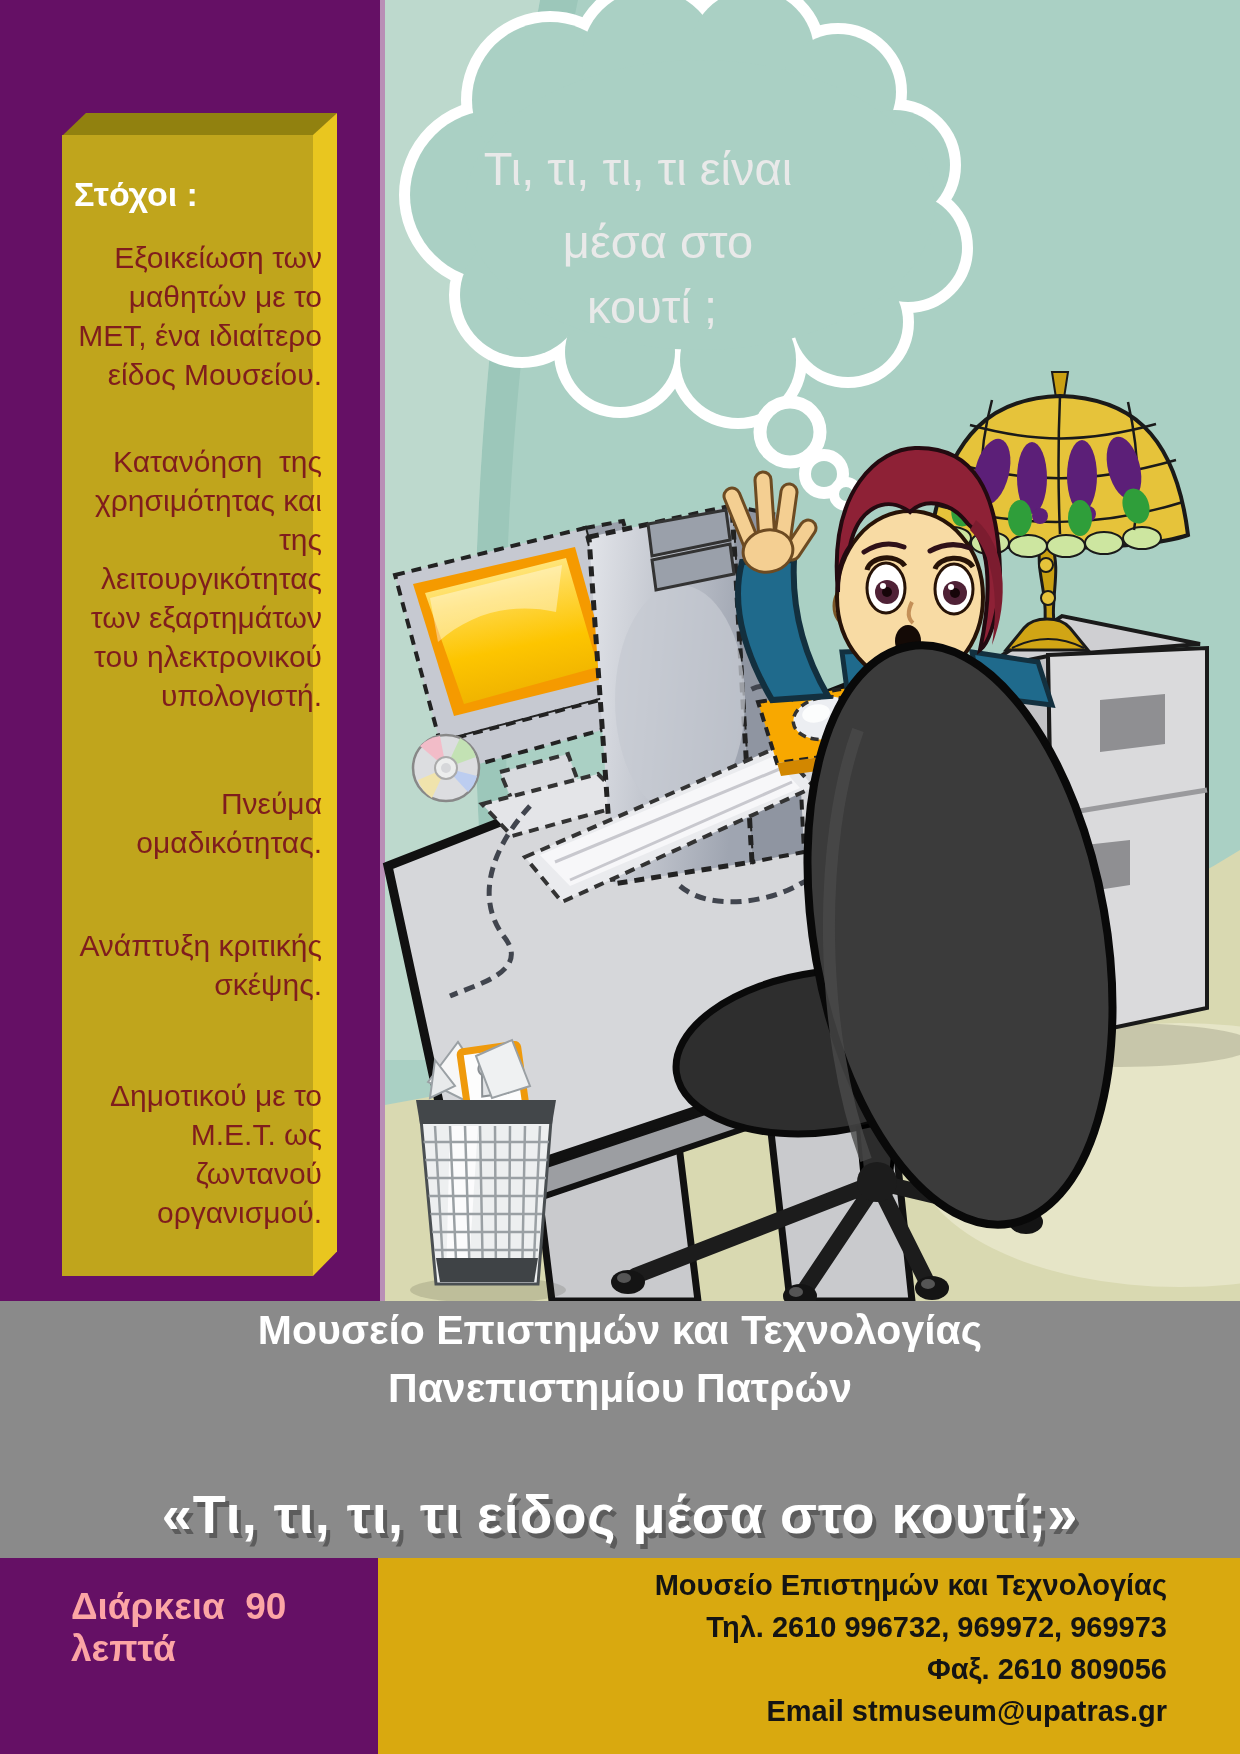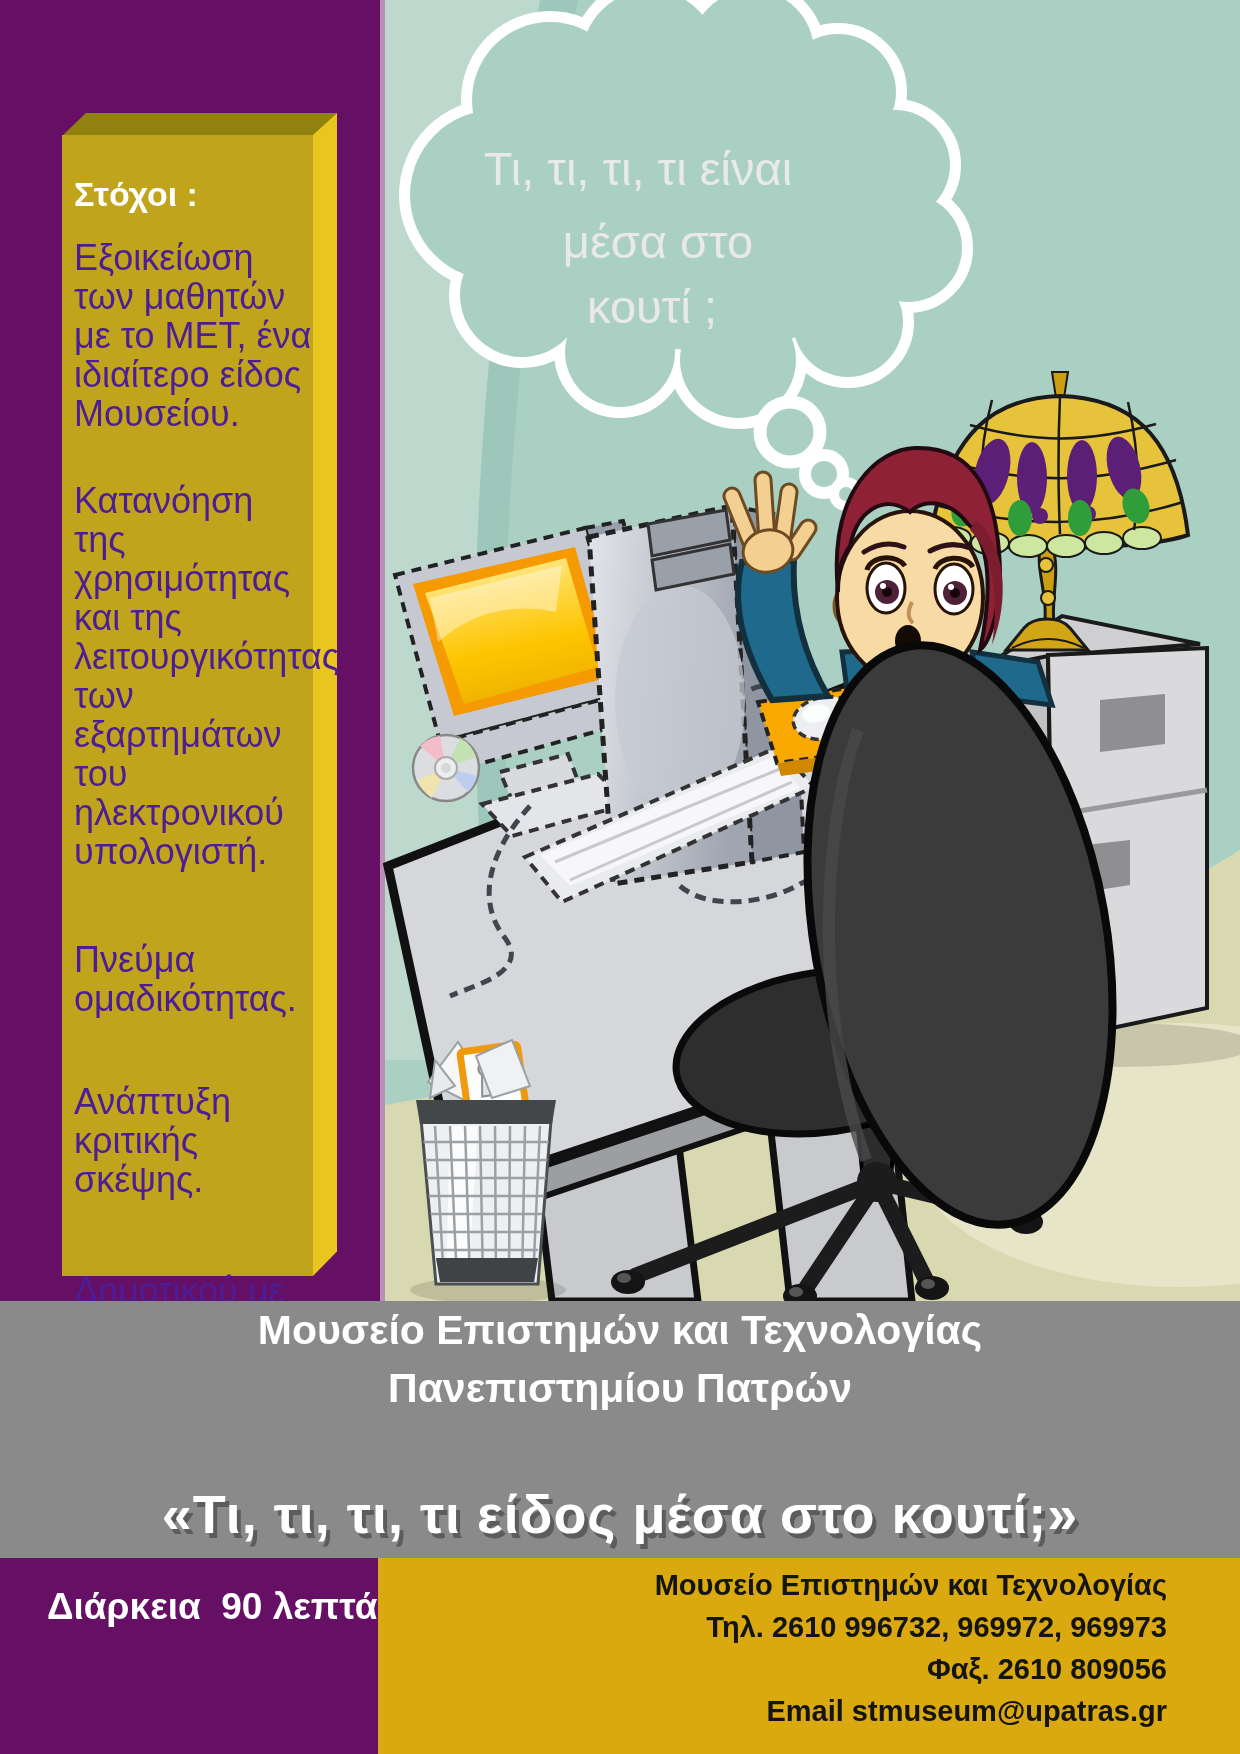--- a/index.html
+++ b/index.html
@@ -9,39 +9,39 @@
   }
   
   .sidebar{position:absolute;left:0;top:0;width:380px;height:1301px;background:#651065;}
   .box-top-bevel{position:absolute;left:62px;top:113px;width:275px;height:23px;background:#91810f;
     clip-path:polygon(0% 100%, 8.7% 0%, 100% 0%, 91.3% 100%);}
   .box-right-bevel{position:absolute;left:313px;top:113px;width:24px;height:1163px;background:#e9c61f;
     clip-path:polygon(0% 1.9%, 100% 0%, 100% 97.9%, 0% 100%);}
   .box-face{position:absolute;left:62px;top:135px;width:251px;height:1141px;background:#c0a51c;
     box-sizing:border-box;padding:40px 0 12px 12px;color:#fff;}
   .goals-title{margin:0 0 24px 0;font-size:34px;font-weight:bold;color:#fff;}
-  .objective{margin:0;width:248px;font-size:36px;line-height:39px;color:#4c1d95;white-space:pre-wrap;}
+  .objective{margin:0;width:248px;font-size:30px;line-height:39px;color:#7f1d1d;white-space:pre-wrap;text-align:right;}
   .objective.m1{margin-top:24px;} .objective.m2{margin-top:48px;} .objective.m3{margin-top:69px;}
   .objective.m4{margin-top:64px;} .objective.m5{margin-top:72px;}
   
   .illustration{position:absolute;left:380px;top:0;width:860px;height:1552px;}
   .illustration svg{display:block;}
   .bubble-text{font-family:"Liberation Sans",sans-serif;font-size:47px;fill:#e9e9e9;}
   
   .banner{position:absolute;left:0;top:1301px;width:1240px;height:257px;background:#8a8a8a;}
   .banner div{position:absolute;left:0;width:100%;text-align:center;color:#ffffff;}
   .banner-line1{top:6px;font-size:41px;font-weight:bold;}
   .banner-line2{top:64px;font-size:41px;font-weight:bold;}
   .banner-subtitle{top:133px;font-size:29px;font-weight:normal;}
   .banner-activity{top:182px;font-size:54px;font-weight:800;letter-spacing:1px;
     text-shadow:4px 5px 0 #5c5c5c;}
   
   .footer{position:absolute;left:0;top:1558px;width:1240px;height:196px;}
   .footer-left{position:absolute;left:0;top:0;width:378px;height:196px;background:#651065;}
-  .duration{position:absolute;left:47px;top:28px;font-size:37px;font-weight:bold;color:#ffffff;white-space:pre-wrap;}
+  .duration{position:absolute;left:71px;top:28px;font-size:37px;font-weight:bold;color:#fca5a5;white-space:pre-wrap;}
   .footer-right{position:absolute;left:378px;top:0;width:862px;height:196px;background:#d9a90f;
     box-sizing:border-box;padding:6px 73px 0 0;text-align:right;color:#141414;}
   .contact-line{font-size:29px;font-weight:bold;line-height:42px;}
 </style>
 </head>
 <body>
 
 <div class="sidebar">
   <div class="box-top-bevel"></div>
   <div class="box-right-bevel"></div>

